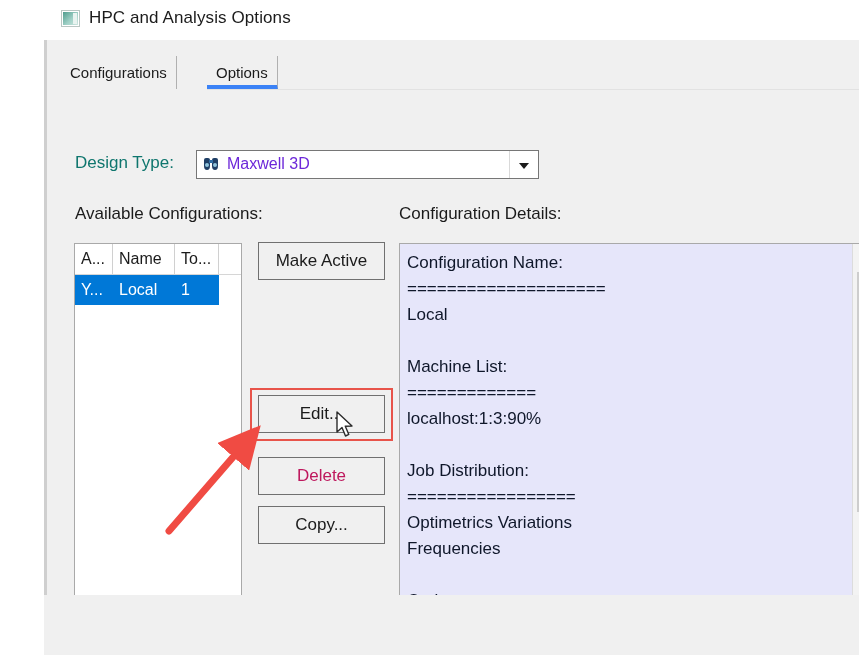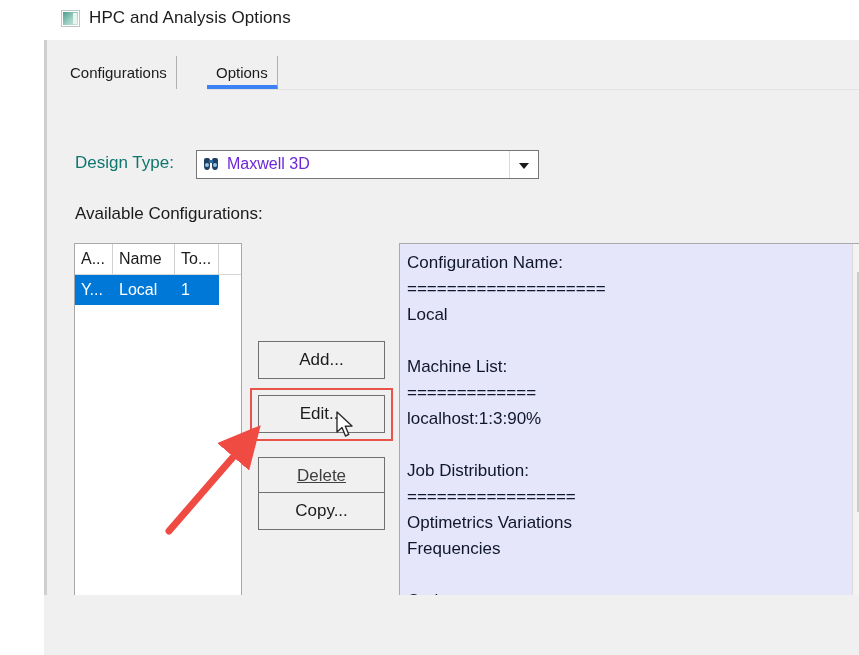--- a/index.html
+++ b/index.html
@@ -240,26 +240,26 @@
     background: #f0f0f0;
     border: 1px solid #707070;
     box-sizing: border-box;
     font-size: 17px;
     color: #1b1b1b;
     text-align: center;
     line-height: 36px;
     cursor: default;
     white-space: nowrap;
   }
-  .dlg-button.disabled { color: #404040; text-decoration: underline; }
+  .dlg-button.disabled { color: #be185d; }
   #btn-make-active { top: 202px; }
   #btn-add         { top: 301px; }
   #btn-edit        { top: 355px; }
   #btn-delete      { top: 417px; }
-  #btn-copy        { top: 452px; }
+  #btn-copy        { top: 466px; }
   #btn-partial {
     position: absolute;
     left: 211px; top: 569px;
     width: 127px; height: 38px;
     background: #f0f0f0;
     border: 1px solid #a2a2a2;
     border-bottom: none;
     box-sizing: border-box;
   }
 
@@ -377,36 +377,37 @@
         <path d="M10 4 Q10 2 12 2 L14 2 Q16 2 16 4 L16 10 Q16 14 13 14 Q10 14 10 10 Z" fill="#1f3f66"></path>
         <rect x="7" y="4" width="4" height="3" fill="#2f6ea5"></rect>
         <circle cx="5" cy="9" r="2" fill="#8fc4dd"></circle>
         <circle cx="13" cy="9" r="2" fill="#8fc4dd"></circle>
       </svg>
       <div id="design-type-value">Maxwell 3D</div>
       <div id="design-type-arrow"></div>
     </div>
 
     <div id="available-label">Available Configurations:</div>
+    <div id="details-label">Configuration Details:</div>
 
     <div id="config-list">
       <div id="list-header">
         <div class="hcell c0">A...</div>
         <div class="hcell c1">Name</div>
         <div class="hcell c2">To...</div>
         <div class="hcell c3"></div>
       </div>
       <div id="list-row">
         <div class="rcell c0">Y...</div>
         <div class="rcell c1">Local</div>
         <div class="rcell c2">1</div>
       </div>
     </div>
 
-    <div class="dlg-button" id="btn-add">Add...</div>
+    <div class="dlg-button" id="btn-make-active">Make Active</div>
     <div class="dlg-button" id="btn-edit">Edit...</div>
     <div class="dlg-button disabled" id="btn-delete">Delete</div>
     <div class="dlg-button" id="btn-copy">Copy...</div>
     <div id="btn-partial"></div>
 
     <div id="edit-highlight"></div>
     <svg id="red-arrow" viewBox="0 0 110 115">
       <defs>
         <marker id="ahead" markerWidth="6" markerHeight="6" refX="3" refY="3" orient="auto">
           <path d="M0,0 L6,3 L0,6 Z" fill="#f04b43"></path>

